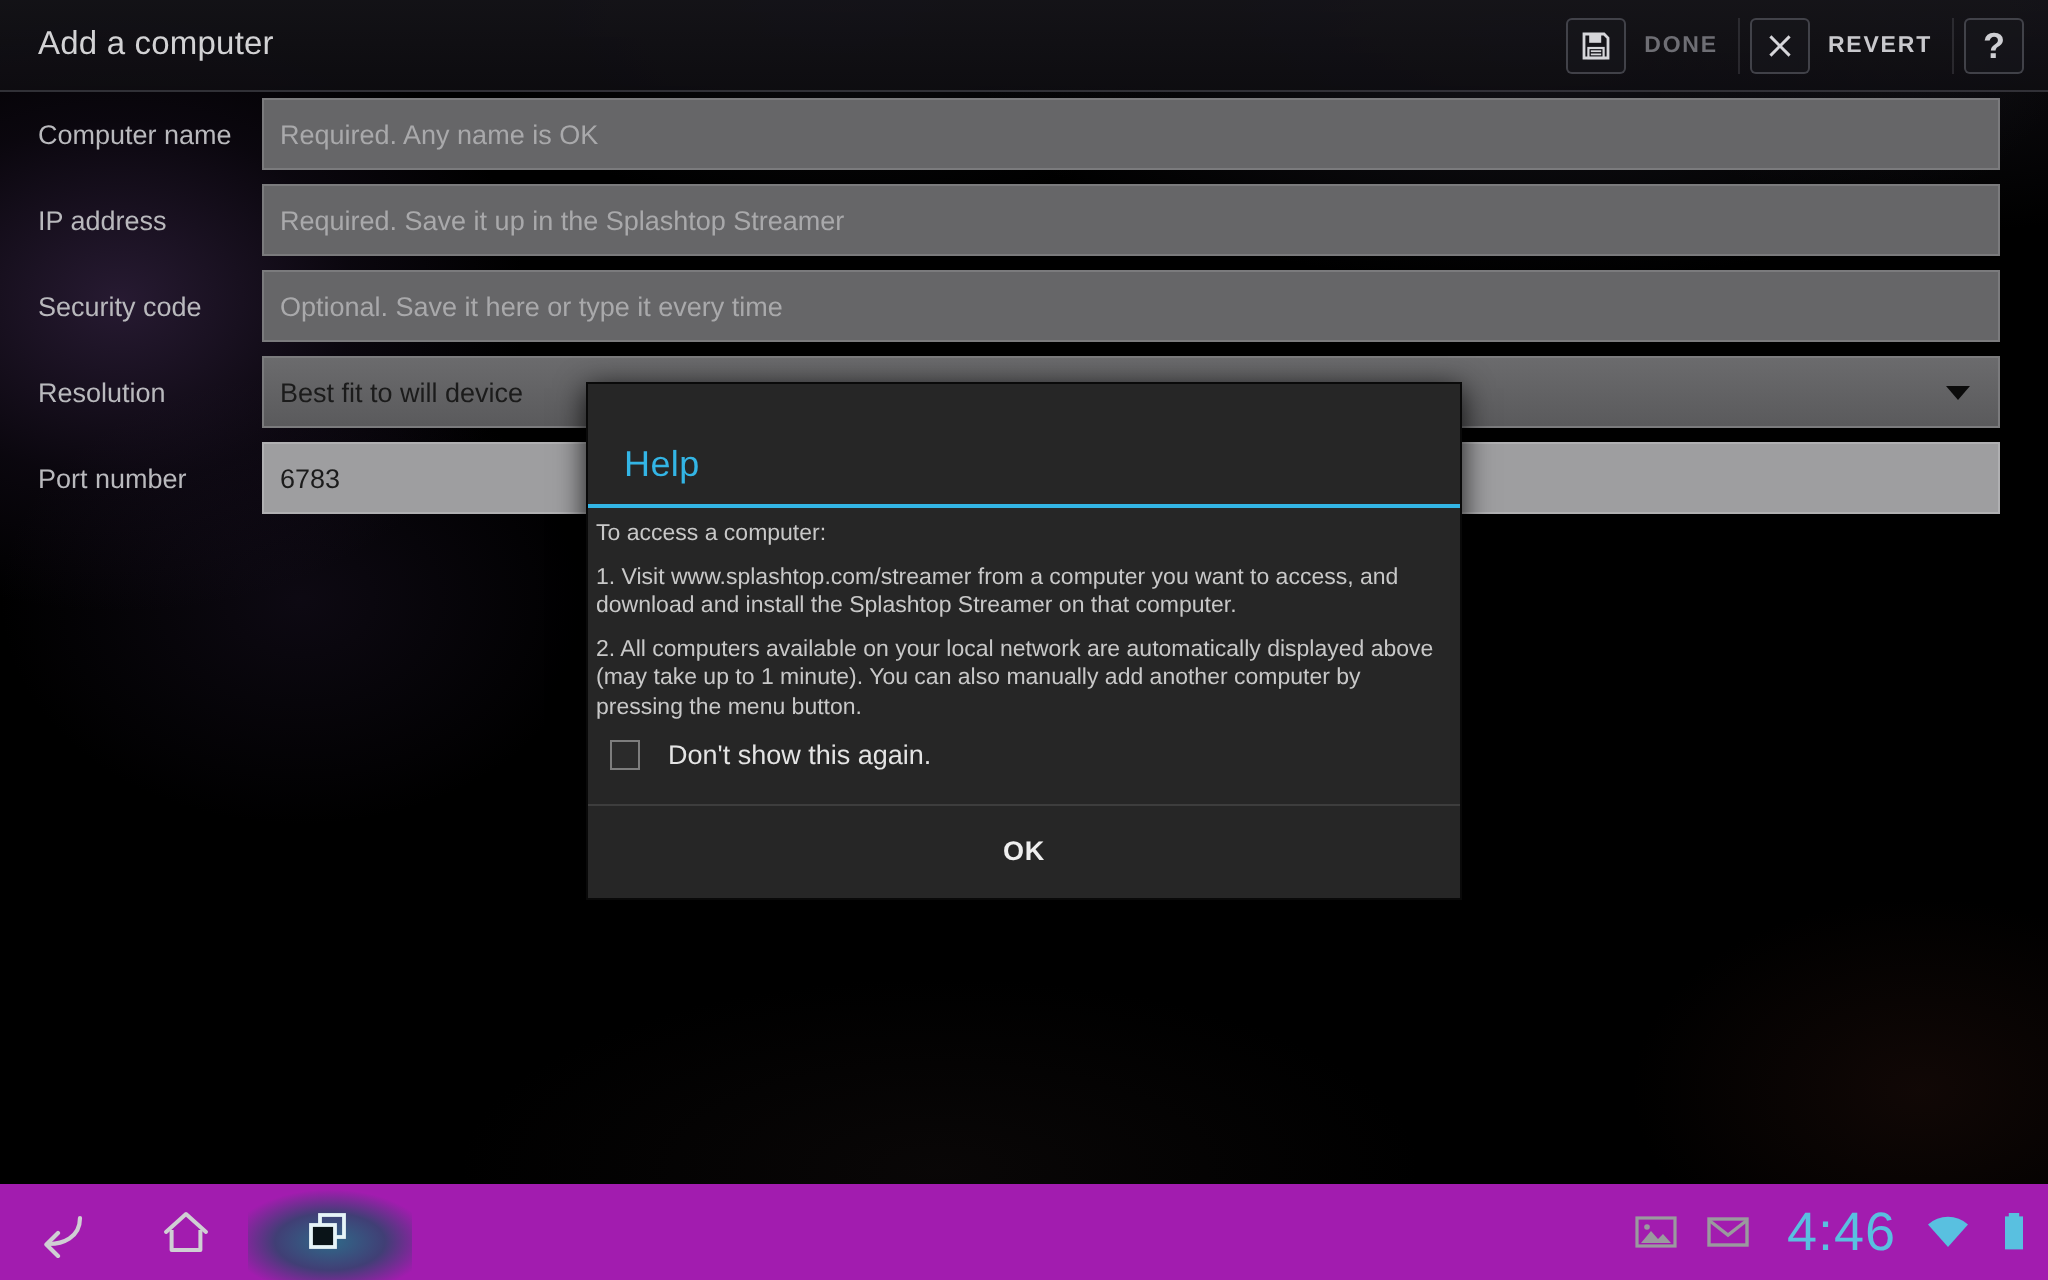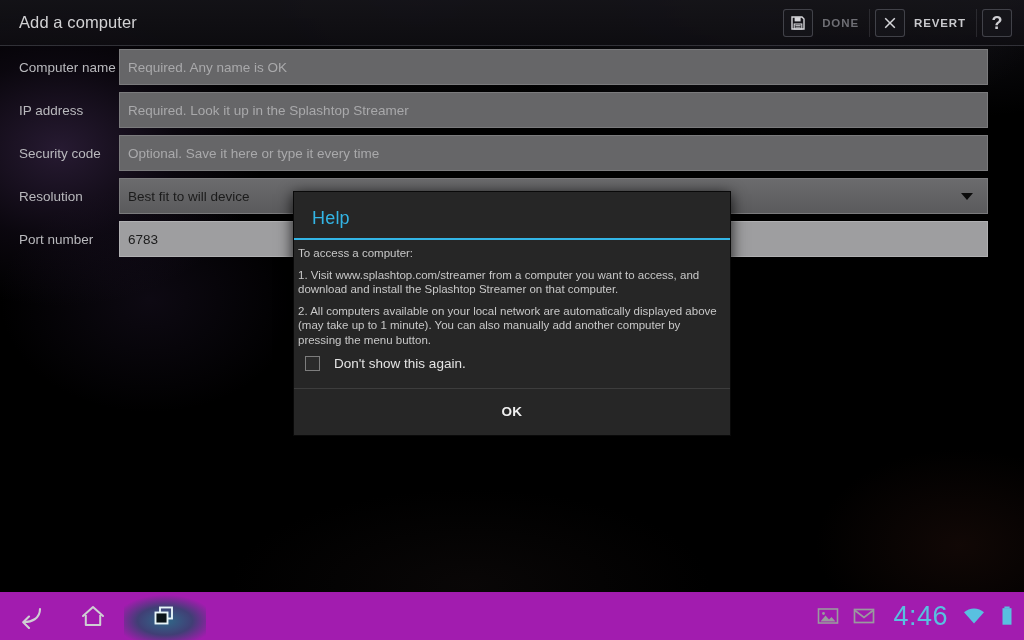--- a/index.html
+++ b/index.html
@@ -110,20 +110,21 @@
     position: absolute;
     left: 0;
     top: 46px;
     width: 1024px;
   }
   .row {
     display: flex;
     align-items: center;
     height: 42px;
     margin-bottom: 1px;
+    gap: 12px;
   }
   .row-label {
     width: 119px;
     box-sizing: border-box;
     padding-left: 19px;
     color: #b9b9bd;
     font-size: 13.5px;
     white-space: nowrap;
   }
   .field {
@@ -167,21 +168,21 @@
     left: 293px;
     top: 191px;
     width: 438px;
     background: #262626;
     border: 1px solid #090909;
     box-shadow: 0 3px 14px rgba(0,0,0,0.85);
     box-sizing: border-box;
     z-index: 20;
   }
   .dlg-header {
-    padding: 16px 0 9px 18px;
+    padding: 30px 0 9px 18px;
     border-bottom: 2px solid #33b5e5;
   }
   .dlg-title {
     color: #33b5e5;
     font-size: 18px;
     letter-spacing: 0.2px;
   }
   .dlg-body {
     padding: 6px 8px 4px 2px;
   }
@@ -318,21 +319,21 @@
 
   <div class="form">
 
     <div class="row">
       <div class="row-label">Computer name</div>
       <div class="field">Required. Any name is OK</div>
     </div>
 
     <div class="row">
       <div class="row-label">IP address</div>
-      <div class="field">Required. Look it up in the Splashtop Streamer</div>
+      <div class="field">Required. Save it up in the Splashtop Streamer</div>
     </div>
 
     <div class="row">
       <div class="row-label">Security code</div>
       <div class="field">Optional. Save it here or type it every time</div>
     </div>
 
     <div class="row">
       <div class="row-label">Resolution</div>
       <div class="field spinner">

